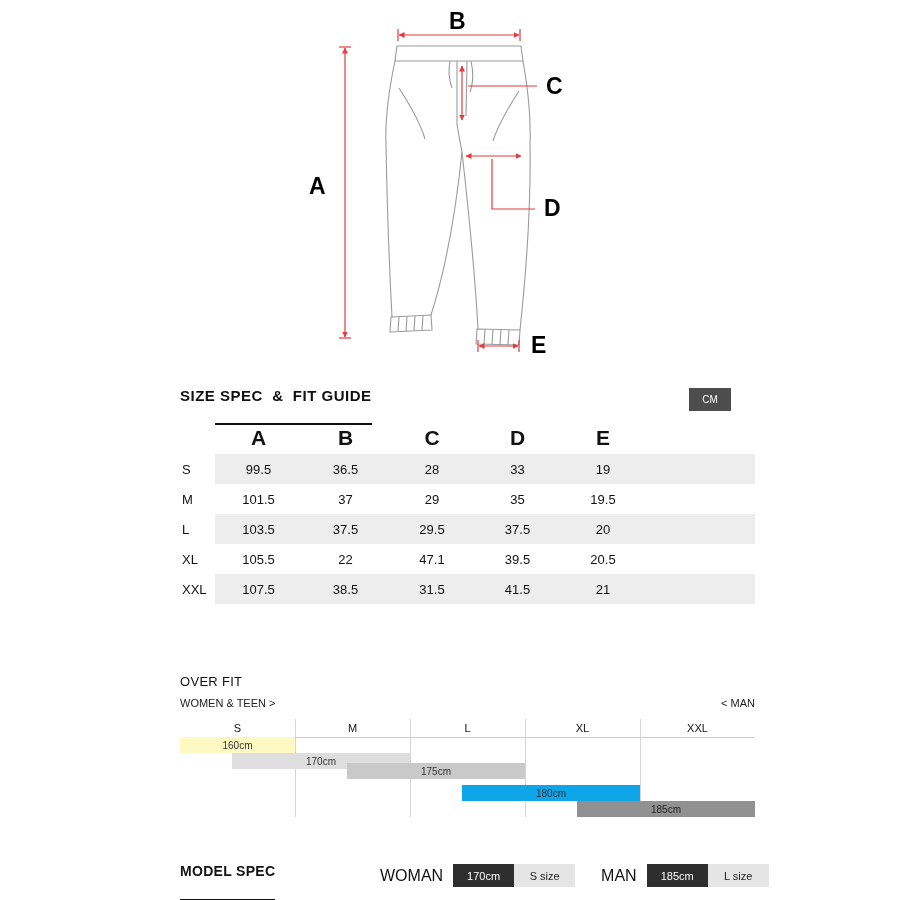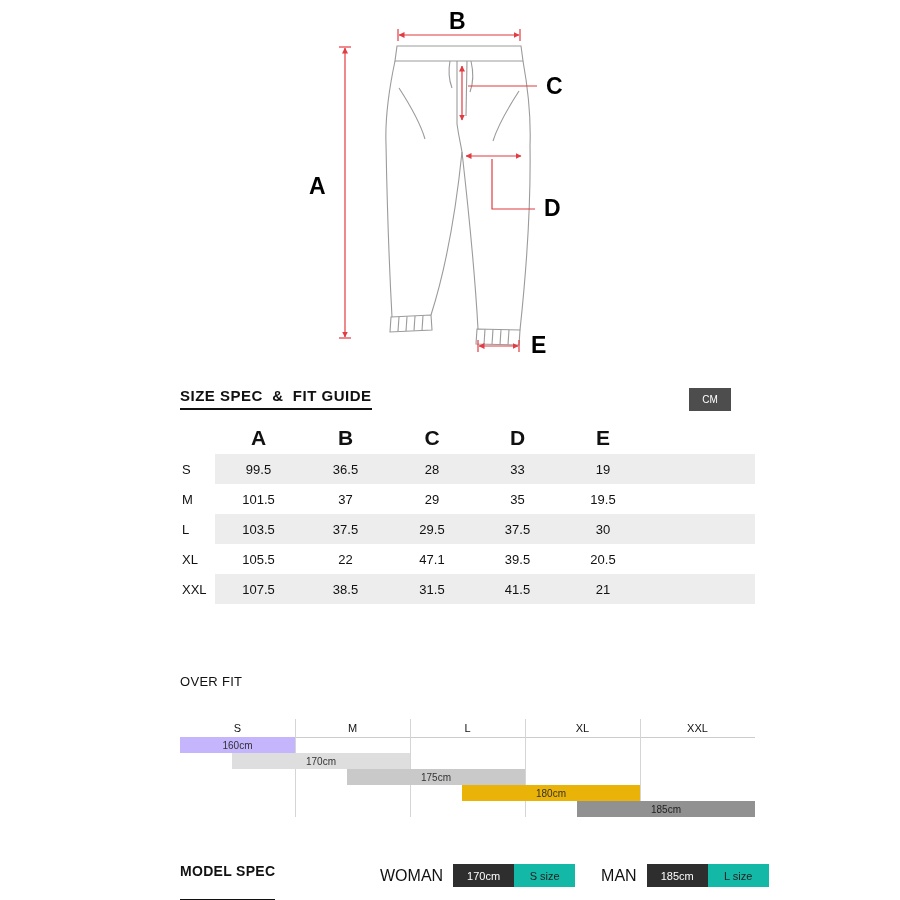--- a/index.html
+++ b/index.html
@@ -12,21 +12,21 @@
     color: #111;
     overflow: hidden;
   }
   .pants { position: absolute; top: 0; left: 0; }
 
   
   .spec-title {
     position: absolute; left: 180px; top: 387px;
     margin: 0; font-size: 15px; font-weight: bold;
     letter-spacing: 0.5px; white-space: pre;
-    padding-bottom: 4px; border-bottom: 2px solid #111;
+    padding-bottom: 19px; border-bottom: 2px solid #111;
   }
   .unit-badge {
     position: absolute; left: 689px; top: 388px;
     width: 42px; height: 23px;
     background: #4d4d4d; color: #ffffff;
     font-size: 10px; display: flex; align-items: center; justify-content: center;
   }
 
   
   .spec-table { position: absolute; left: 180px; top: 422px; width: 575px; }
@@ -65,45 +65,45 @@
   }
   .fit-sizes span { display: flex; align-items: center; justify-content: center; }
   .fit-vline {
     position: absolute; top: 0; width: 1px; height: 98px; background: #d5d5d5;
   }
   .fit-bar {
     position: absolute; height: 16px;
     display: flex; align-items: center; justify-content: center;
     font-size: 10px; color: #333;
   }
-  .fit-bar.b1 { top: 18px; left: 0;     width: 115px; background: #c4b5fd; }
+  .fit-bar.b1 { top: 18px; left: 0;     width: 115px; background: #fef9c3; }
   .fit-bar.b2 { top: 34px; left: 52px;  width: 178px; background: #dedede; }
-  .fit-bar.b3 { top: 50px; left: 167px; width: 178px; background: #c9c9c9; }
-  .fit-bar.b4 { top: 66px; left: 282px; width: 178px; background: #eab308; align-items: center; }
+  .fit-bar.b3 { top: 44px; left: 167px; width: 178px; background: #c9c9c9; }
+  .fit-bar.b4 { top: 66px; left: 282px; width: 178px; background: #0ea5e9; align-items: center; }
   .fit-bar.b5 { top: 82px; left: 397px; width: 178px; background: #919191; color: #222; }
 
   
   .modelspec-title {
     position: absolute; left: 180px; top: 863px;
     font-size: 14px; font-weight: bold; letter-spacing: 0.3px;
     padding-bottom: 20px; border-bottom: 2px solid #111;
   }
   .modelspec-entries {
     position: absolute; left: 380px; top: 864px; height: 23px;
     display: flex; align-items: center;
   }
   .ms-label { font-size: 16px; margin-right: 10px; }
   .ms-label.second { margin-left: 26px; }
   .ms-box {
     width: 61px; height: 23px;
     display: flex; align-items: center; justify-content: center;
     font-size: 11px;
   }
   .ms-box.dark { background: #2e2e2e; color: #ffffff; }
-  .ms-box.light { background: #14b8a6; color: #222; }
+  .ms-box.light { background: #e5e5e5; color: #222; }
 </style>
 </head>
 <body>
 
 <div class="canvas">
 
   <svg class="pants" width="900" height="378" viewBox="0 0 900 378">
     <defs>
       <marker id="arrE" markerWidth="7" markerHeight="7" refX="5.5" refY="3" orient="auto" markerUnits="userSpaceOnUse">
         <path d="M0,0 L6,3 L0,6 Z" fill="#e23b41"></path>
@@ -211,21 +211,21 @@
       <div class="t-cell">19.5</div>
       <div class="t-cell"></div>
     </div>
 
     <div class="t-row odd">
       <div class="t-size">L</div>
       <div class="t-cell">103.5</div>
       <div class="t-cell">37.5</div>
       <div class="t-cell">29.5</div>
       <div class="t-cell">37.5</div>
-      <div class="t-cell">30</div>
+      <div class="t-cell">20</div>
       <div class="t-cell"></div>
     </div>
 
     <div class="t-row">
       <div class="t-size">XL</div>
       <div class="t-cell">105.5</div>
       <div class="t-cell">22</div>
       <div class="t-cell">47.1</div>
       <div class="t-cell">39.5</div>
       <div class="t-cell">20.5</div>
@@ -237,20 +237,24 @@
       <div class="t-cell">107.5</div>
       <div class="t-cell">38.5</div>
       <div class="t-cell">31.5</div>
       <div class="t-cell">41.5</div>
       <div class="t-cell">21</div>
       <div class="t-cell"></div>
     </div>
   </div>
 
   <div class="overfit-title">OVER FIT</div>
+  <div class="overfit-sub">
+    <span>WOMEN &amp; TEEN &gt;</span>
+    <span>&lt; MAN</span>
+  </div>
 
   <div class="fit-chart">
     <div class="fit-sizes">
       <span>S</span>
       <span>M</span>
       <span>L</span>
       <span>XL</span>
       <span>XXL</span>
     </div>
     <div class="fit-vline" style="left:115px"></div>

